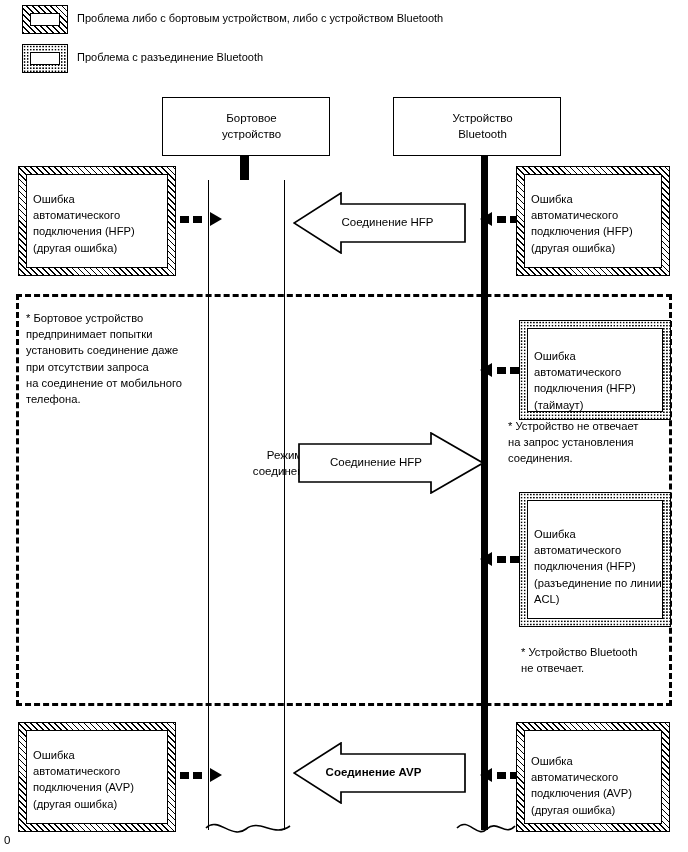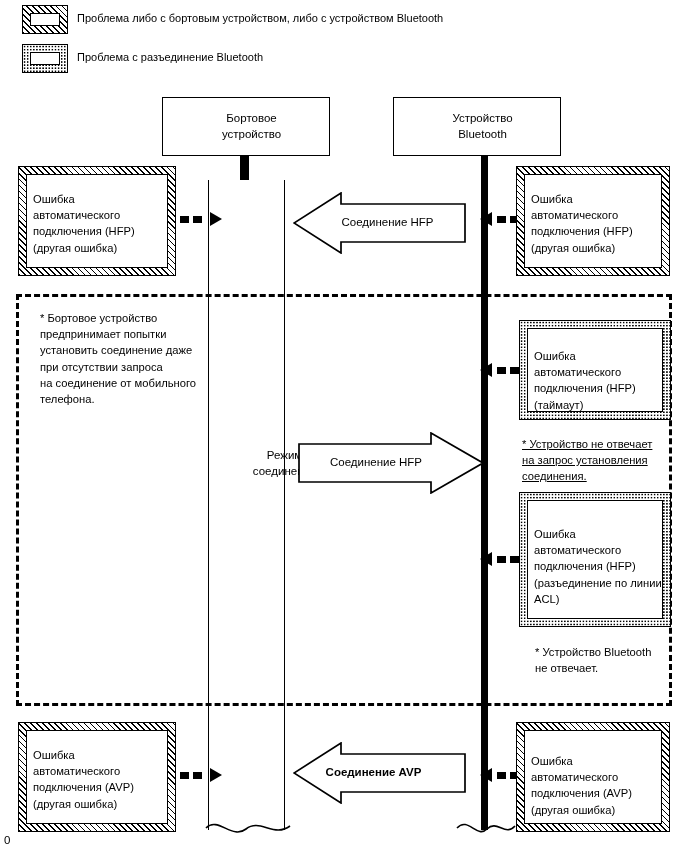--- a/index.html
+++ b/index.html
@@ -41,21 +41,21 @@
   .lane-label{position:absolute;font-size:11.5px;line-height:1.35;text-align:center;
               white-space:pre-line;}
   .stem{position:absolute;background:#000;}
   .btline{position:absolute;background:#000;}
 
   
   .dashregion{position:absolute;box-sizing:border-box;
               border:3.4px dashed #000;background:transparent;pointer-events:none;}
 
   
-  .note{position:absolute;font-size:11.2px;line-height:1.45;white-space:pre-line;margin-left:14px;}
+  .note{position:absolute;font-size:11.2px;line-height:1.45;white-space:pre-line;}
 
   
   .blockarrow{position:absolute;}
   .blockarrow svg{display:block;}
   .blockarrow .lbl{position:absolute;width:100%;text-align:center;font-size:11.5px;}
 
   
   .dasharrow{position:absolute;height:14px;}
   .dasharrow .seg{position:absolute;top:4px;height:7px;background:#000;}
   .dasharrow .head{position:absolute;top:0;width:0;height:0;
@@ -147,21 +147,21 @@
   <div class="txt" style="top:27px;">Ошибка автоматического
 подключения (HFP)
 (таймаут)</div>
 </div>
 <div class="dasharrow left" style="left:480px;top:363px;width:44px;">
   <div class="head"></div>
   <div class="seg" style="left:17px;width:9px;"></div>
   <div class="seg" style="left:30px;width:9px;"></div>
 </div>
 
-<div class="note" style="left:508px;top:436px;width:175px;text-decoration:underline;">* Устройство не отвечает
+<div class="note" style="left:508px;top:418px;width:175px;">* Устройство не отвечает
 на запрос установления
 соединения.</div>
 
 <div class="blockarrow" style="left:298px;top:432px;width:186px;height:62px;">
   <svg width="186" height="62" viewBox="0 0 186 62">
     <path d="M1,12 L133,12 L133,1 L185,31 L133,61 L133,50 L1,50 Z" fill="#fff" stroke="#000" stroke-width="1.7" stroke-linejoin="miter"></path>
   </svg>
   <div class="lbl" style="top:24px;left:8px;width:140px;">Соединение HFP</div>
 </div>
 

